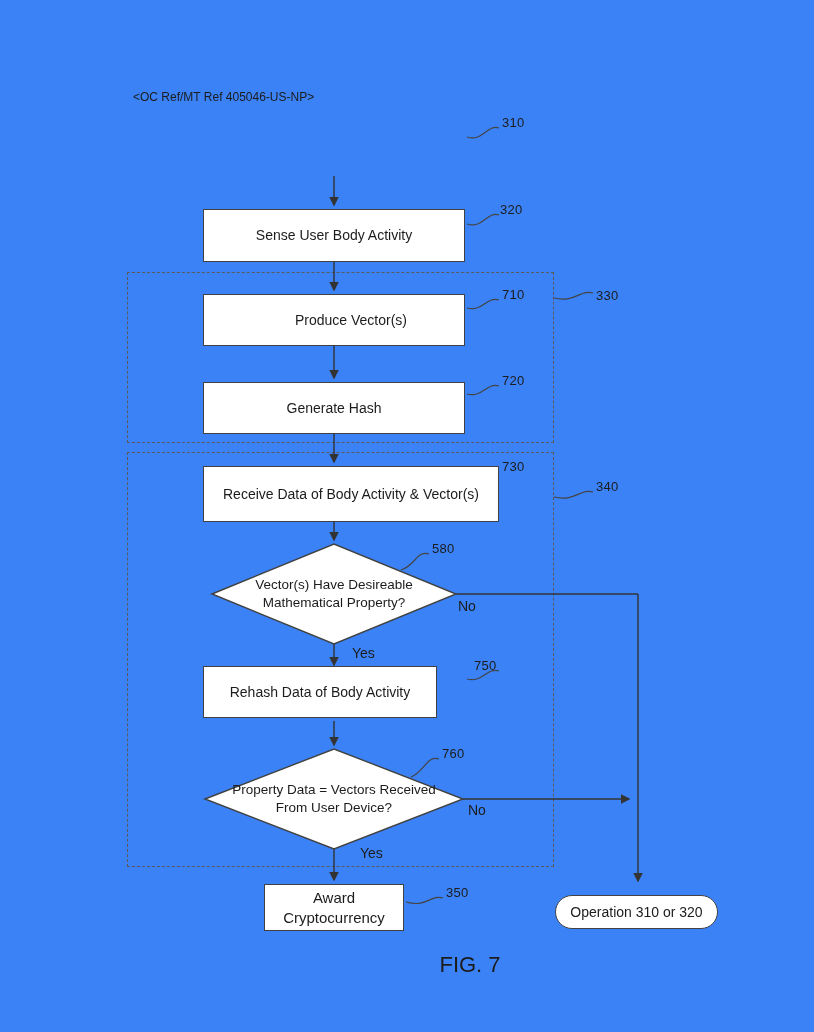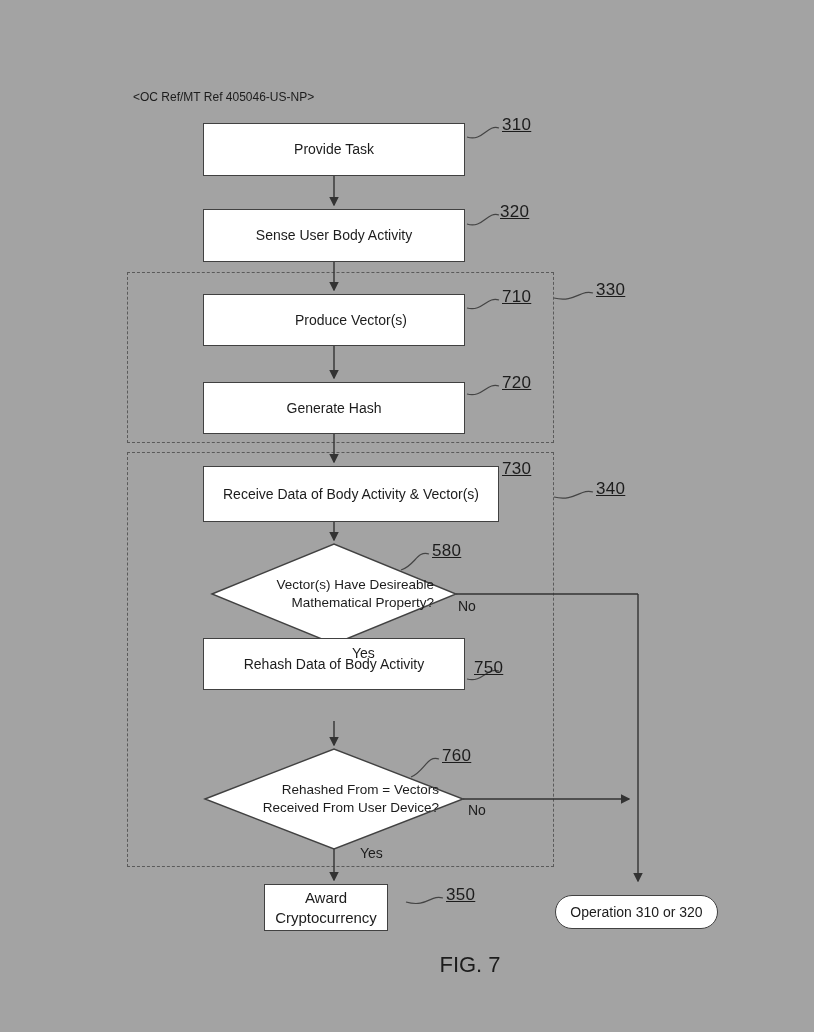--- a/index.html
+++ b/index.html
@@ -1,20 +1,20 @@
 <!DOCTYPE html>
 <html><head>
 <meta charset="utf-8">
 <style>
   html,body{margin:0;padding:0;background:#e9e9e9;}
   #canvas{
     position:relative;
     width:814px;height:1032px;
     margin:0 auto;
-    background:#a3a3a3;
+    background:#3b82f6;
     font-family:"Liberation Sans","DejaVu Sans",sans-serif;
     color:#1c1c1c;
     overflow:hidden;
   }
   .dashed-group{
     position:absolute;
     border:1.5px dashed #5a5a5a;
     background:transparent;
     z-index:1;
   }
@@ -26,30 +26,29 @@
     display:flex;align-items:center;justify-content:center;
     text-align:center;
     font-size:14px;line-height:1.3;
     z-index:3;
     padding:2px 10px;box-sizing:border-box;
   }
   .rounded{border-radius:18px;font-size:14px;margin-top:8px;}
   .diamond-text{
     position:absolute;
     display:flex;align-items:center;justify-content:center;
-    text-align:right;
+    text-align:center;
     font-size:13.5px;line-height:1.35;
     z-index:3;
   }
   .ref{
     position:absolute;
-    font-size:17px;
+    font-size:13px;
     z-index:3;
     letter-spacing:0.3px;
-    text-decoration:underline;
   }
   .edge-label{
     position:absolute;
     font-size:14px;
     z-index:3;
   }
   .header-ref{
     position:absolute;
     left:133px;top:90px;
     font-size:12px;
@@ -103,58 +102,55 @@
     <path d="M499 472 C487 468 483 484 467 480" stroke="#444" stroke-width="1.2" fill="none"></path>
     <path d="M593 492 C581 488 575 502 554 497" stroke="#444" stroke-width="1.2" fill="none"></path>
     <path d="M429 554 C417 550 415 566 401 570" stroke="#444" stroke-width="1.2" fill="none"></path>
     <path d="M499 671 C487 667 483 683 467 679" stroke="#444" stroke-width="1.2" fill="none"></path>
     <path d="M439 759 C427 755 425 771 411 777" stroke="#444" stroke-width="1.2" fill="none"></path>
     <path d="M443 898 C431 894 427 908 406 902" stroke="#444" stroke-width="1.2" fill="none"></path>
   </svg>
 
   <div class="header-ref">&lt;OC Ref/MT Ref 405046-US-NP&gt;</div>
 
-  <div class="box" style="left:203px;top:123px;width:262px;height:53px;">
-    <span>Provide Task</span>
-  </div>
 
   <div class="box" style="left:203px;top:209px;width:262px;height:53px;">
     <span>Sense User Body Activity</span>
   </div>
 
   <div class="box" style="left:203px;top:294px;width:262px;height:52px;padding-left:44px;">
     <span>Produce Vector(s)</span>
   </div>
 
   <div class="box" style="left:203px;top:382px;width:262px;height:52px;">
     <span>Generate Hash</span>
   </div>
 
   <div class="box" style="left:203px;top:466px;width:296px;height:56px;">
     <span>Receive Data of Body Activity &amp; Vector(s)</span>
   </div>
 
-  <div class="box" style="left:203px;top:638px;width:262px;height:52px;align-items:center;">
+  <div class="box" style="left:203px;top:666px;width:234px;height:52px;align-items:center;">
     <span>Rehash Data of Body Activity</span>
   </div>
 
-  <div class="box award" style="left:264px;top:884px;width:124px;height:47px;">
+  <div class="box award" style="left:264px;top:884px;width:140px;height:47px;">
     <span>Award Cryptocurrency</span>
   </div>
 
   <div class="box rounded" style="left:555px;top:887px;width:163px;height:34px;">
     <span>Operation 310 or 320</span>
   </div>
 
   <div class="diamond-text" style="left:234px;top:566px;width:200px;height:56px;">Vector(s) Have Desireable Mathematical Property?</div>
-  <div class="diamond-text" style="left:229px;top:771px;width:210px;height:56px;">Rehashed From = Vectors Received From User Device?</div>
+  <div class="diamond-text" style="left:229px;top:771px;width:210px;height:56px;">Property Data = Vectors Received From User Device?</div>
 
   <div class="ref" style="left:502px;top:115px;">310</div>
   <div class="ref" style="left:500px;top:202px;">320</div>
-  <div class="ref" style="left:596px;top:280px;">330</div>
+  <div class="ref" style="left:596px;top:288px;">330</div>
   <div class="ref" style="left:502px;top:287px;">710</div>
   <div class="ref" style="left:502px;top:373px;">720</div>
   <div class="ref" style="left:502px;top:459px;">730</div>
   <div class="ref" style="left:596px;top:479px;">340</div>
   <div class="ref" style="left:432px;top:541px;">580</div>
   <div class="ref" style="left:474px;top:658px;">750</div>
   <div class="ref" style="left:442px;top:746px;">760</div>
   <div class="ref" style="left:446px;top:885px;">350</div>
 
   <div class="edge-label" style="left:458px;top:598px;">No</div>

